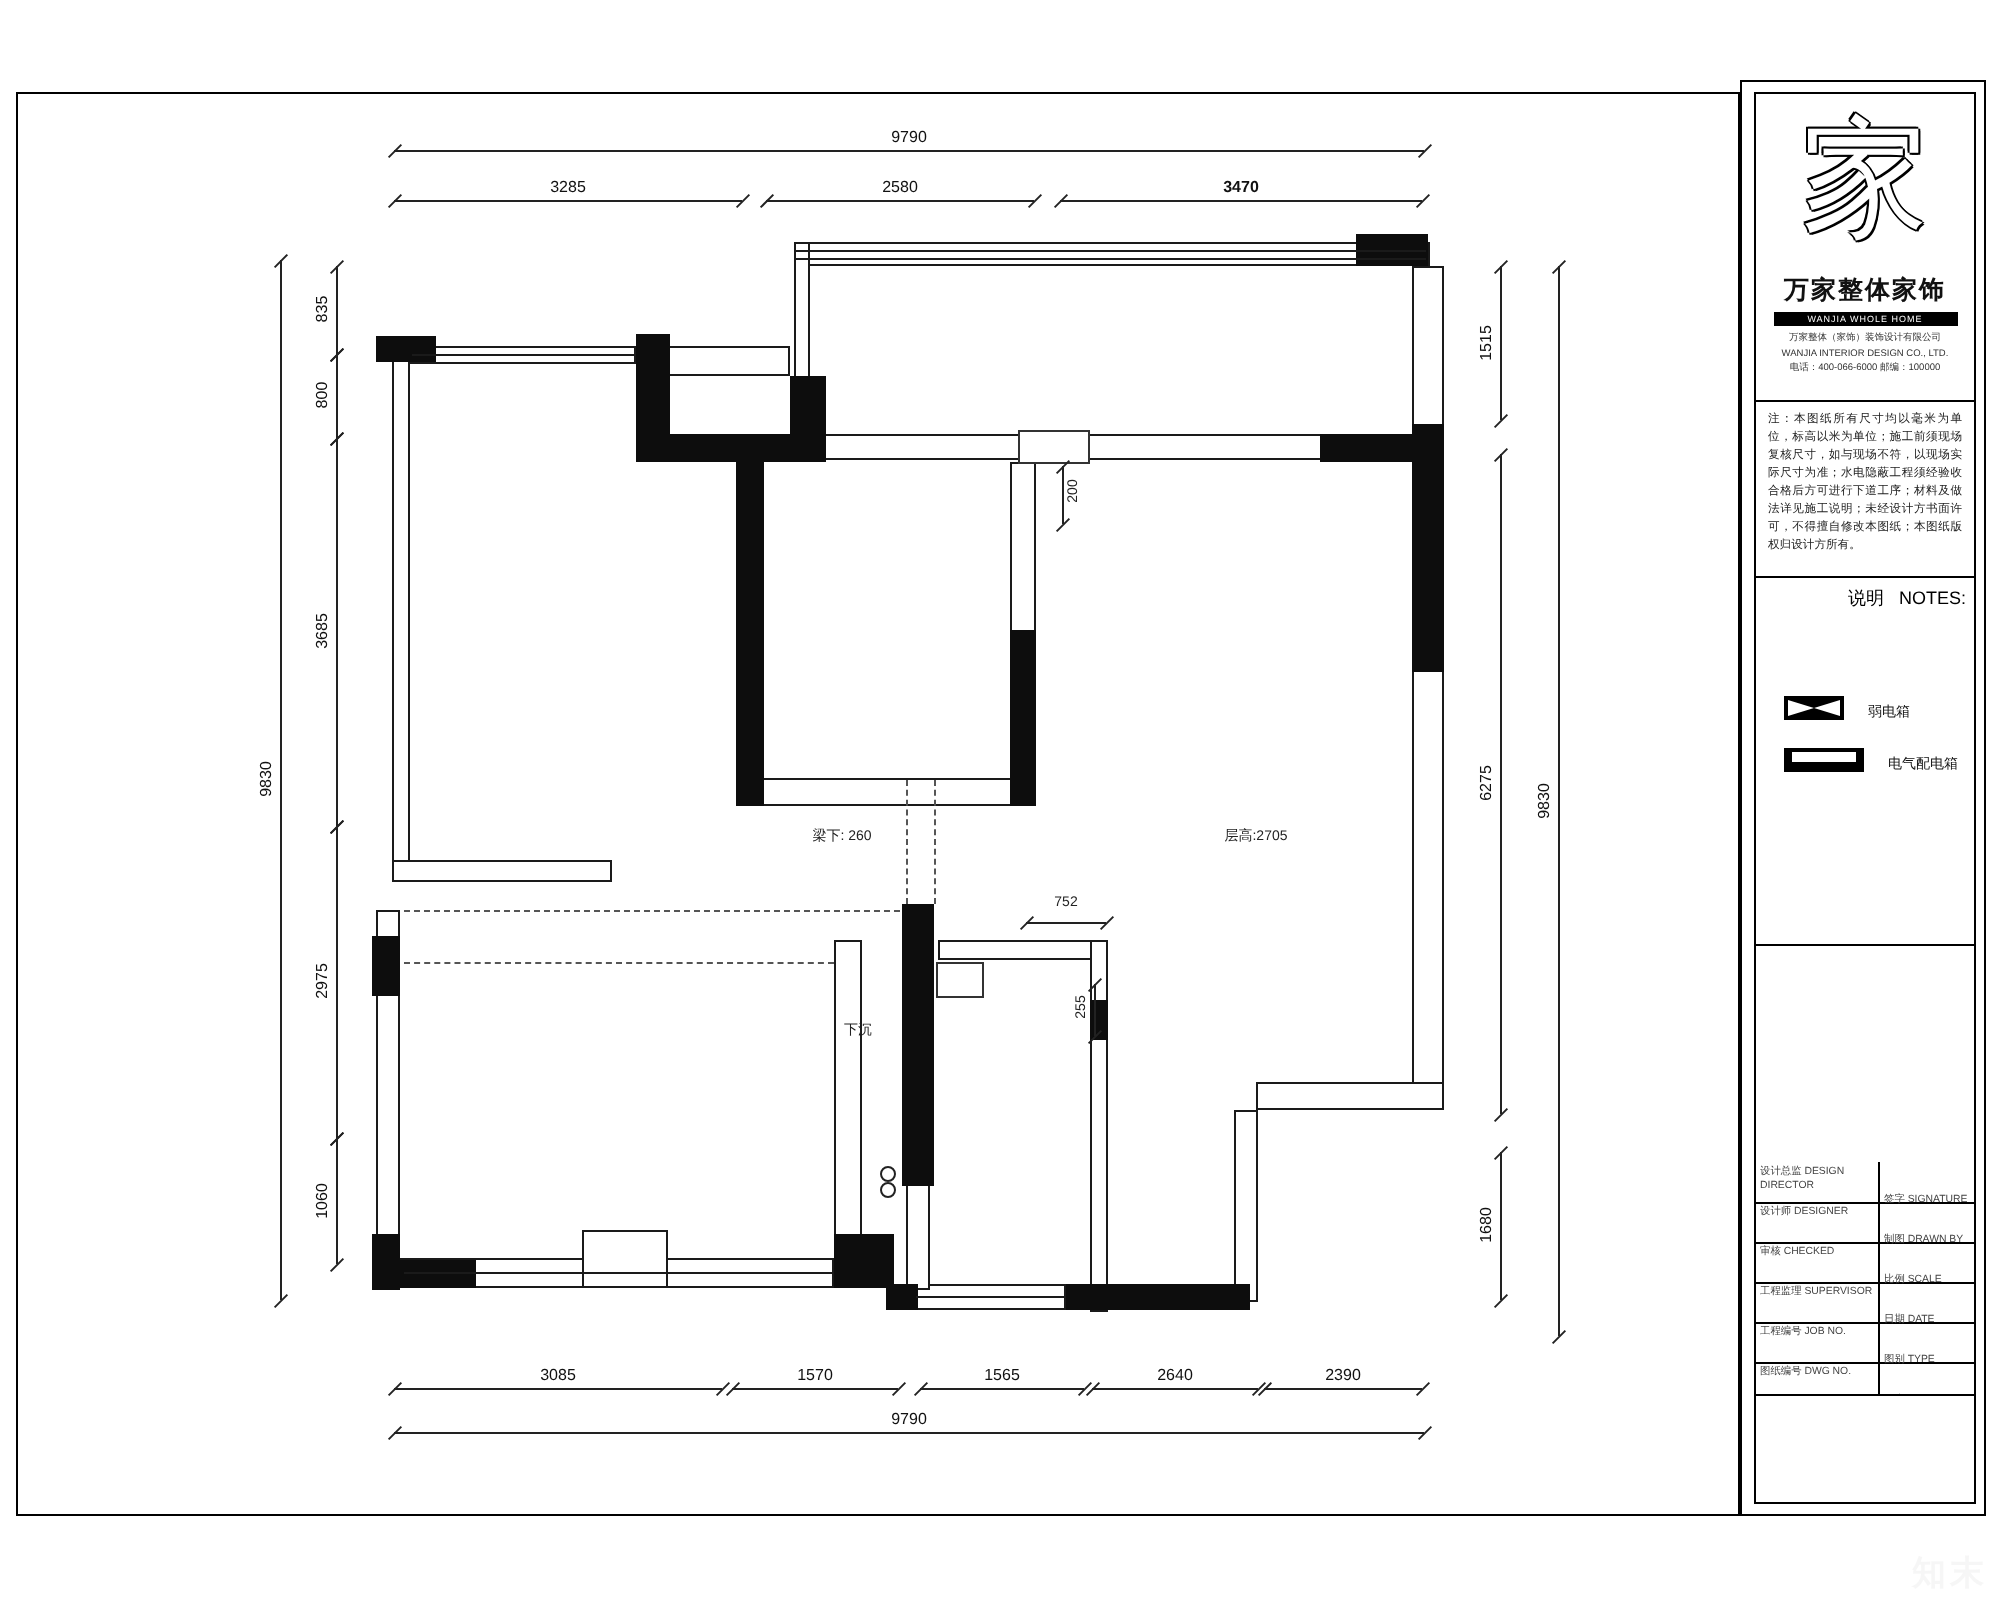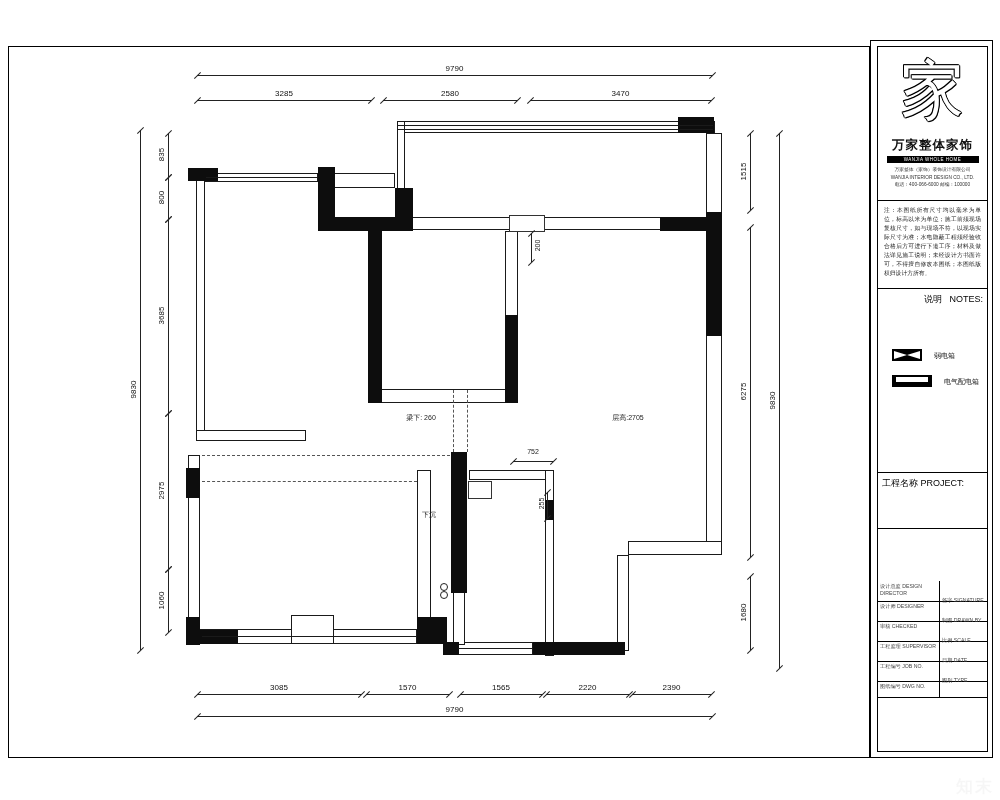--- a/index.html
+++ b/index.html
@@ -120,21 +120,21 @@
       <div class="dim-tick" style="left: 192.5px; top: 100px;"></div>
       <div class="dim-tick" style="left: 366.5px; top: 100px;"></div>
       <div class="dim-label" style="left: 254px; top: 89px;">3285</div>
       <div class="dim-line" style="left: 383px; top: 100px; width: 134px; height: 1px;"></div>
       <div class="dim-tick" style="left: 378.5px; top: 100px;"></div>
       <div class="dim-tick" style="left: 512.5px; top: 100px;"></div>
       <div class="dim-label" style="left: 420px; top: 89px;">2580</div>
       <div class="dim-line" style="left: 530px; top: 100px; width: 181px; height: 1px;"></div>
       <div class="dim-tick" style="left: 525.5px; top: 100px;"></div>
       <div class="dim-tick" style="left: 706.5px; top: 100px;"></div>
-      <div class="dim-label" style="left: 590.5px; top: 89px;">3470</div>
+      <div class="dim-label" style="left: 590.5px; top: 89px; font-weight: bold;">3470</div>
       <div class="dim-line" style="left: 140px; top: 130px; width: 1px; height: 520px;"></div>
       <div class="dim-tick" style="left: 135.5px; top: 130px;"></div>
       <div class="dim-tick" style="left: 135.5px; top: 650px;"></div>
       <div class="dim-label" style="left: 103px; top: 385px; transform: rotate(-90deg);">9830</div>
       <div class="dim-line" style="left: 168px; top: 133px; width: 1px; height: 44px;"></div>
       <div class="dim-tick" style="left: 163.5px; top: 133px;"></div>
       <div class="dim-tick" style="left: 163.5px; top: 177px;"></div>
       <div class="dim-label" style="left: 131px; top: 150px; transform: rotate(-90deg);">835</div>
       <div class="dim-line" style="left: 168px; top: 177px; width: 1px; height: 42px;"></div>
       <div class="dim-tick" style="left: 163.5px; top: 177px;"></div>
@@ -180,21 +180,21 @@
       <div class="dim-tick" style="left: 361.5px; top: 694px;"></div>
       <div class="dim-tick" style="left: 444.5px; top: 694px;"></div>
       <div class="dim-label" style="left: 377.5px; top: 683px; text-align: center;">1570</div>
       <div class="dim-line" style="left: 460px; top: 694px; width: 82px; height: 1px;"></div>
       <div class="dim-tick" style="left: 455.5px; top: 694px;"></div>
       <div class="dim-tick" style="left: 537.5px; top: 694px;"></div>
       <div class="dim-label" style="left: 471px; top: 683px;">1565</div>
       <div class="dim-line" style="left: 546px; top: 694px; width: 83px; height: 1px;"></div>
       <div class="dim-tick" style="left: 541.5px; top: 694px;"></div>
       <div class="dim-tick" style="left: 624.5px; top: 694px;"></div>
-      <div class="dim-label" style="left: 557.5px; top: 683px;">2220</div>
+      <div class="dim-label" style="left: 557.5px; top: 683px;">2640</div>
       <div class="dim-line" style="left: 632px; top: 694px; width: 79px; height: 1px;"></div>
       <div class="dim-tick" style="left: 627.5px; top: 694px;"></div>
       <div class="dim-tick" style="left: 706.5px; top: 694px;"></div>
       <div class="dim-label" style="left: 641.5px; top: 683px;">2390</div>
       <div class="dim-line" style="left: 531px; top: 233px; width: 1px; height: 29px;"></div>
       <div class="dim-tick" style="left: 526.5px; top: 233px;"></div>
       <div class="dim-tick" style="left: 526.5px; top: 262px;"></div>
       <div class="dim-line" style="left: 513px; top: 461px; width: 40px; height: 1px;"></div>
       <div class="dim-tick" style="left: 508.5px; top: 461px;"></div>
       <div class="dim-tick" style="left: 548.5px; top: 461px;"></div>
@@ -242,26 +242,20 @@
         <span>
           <svg width="40" height="12">
               <rect width="40" height="12" fill="#000"></rect>
               <rect x="4" y="2" width="32" height="5" fill="#fff"></rect>
             </svg>
         </span>
         <span class="legend-label">电气配电箱</span>
       </div>
     </div>
 
-    <div class="tsec" id="sec-proj">
-      <div class="sec-head">
-        <span>工程名称</span>
-        <span>PROJECT:</span>
-      </div>
-    </div>
 
 
     <div class="tsec" id="sec-table">
       <div class="trow" style="top:0;">
           <div class="tcell-l">设计总监 DESIGN DIRECTOR</div>
           <div class="tcell-r">签字 SIGNATURE</div>
         </div>
       <div class="trow" style="top:20px;">
           <div class="tcell-l">设计师 DESIGNER</div>
           <div class="tcell-r">制图 DRAWN BY</div>

